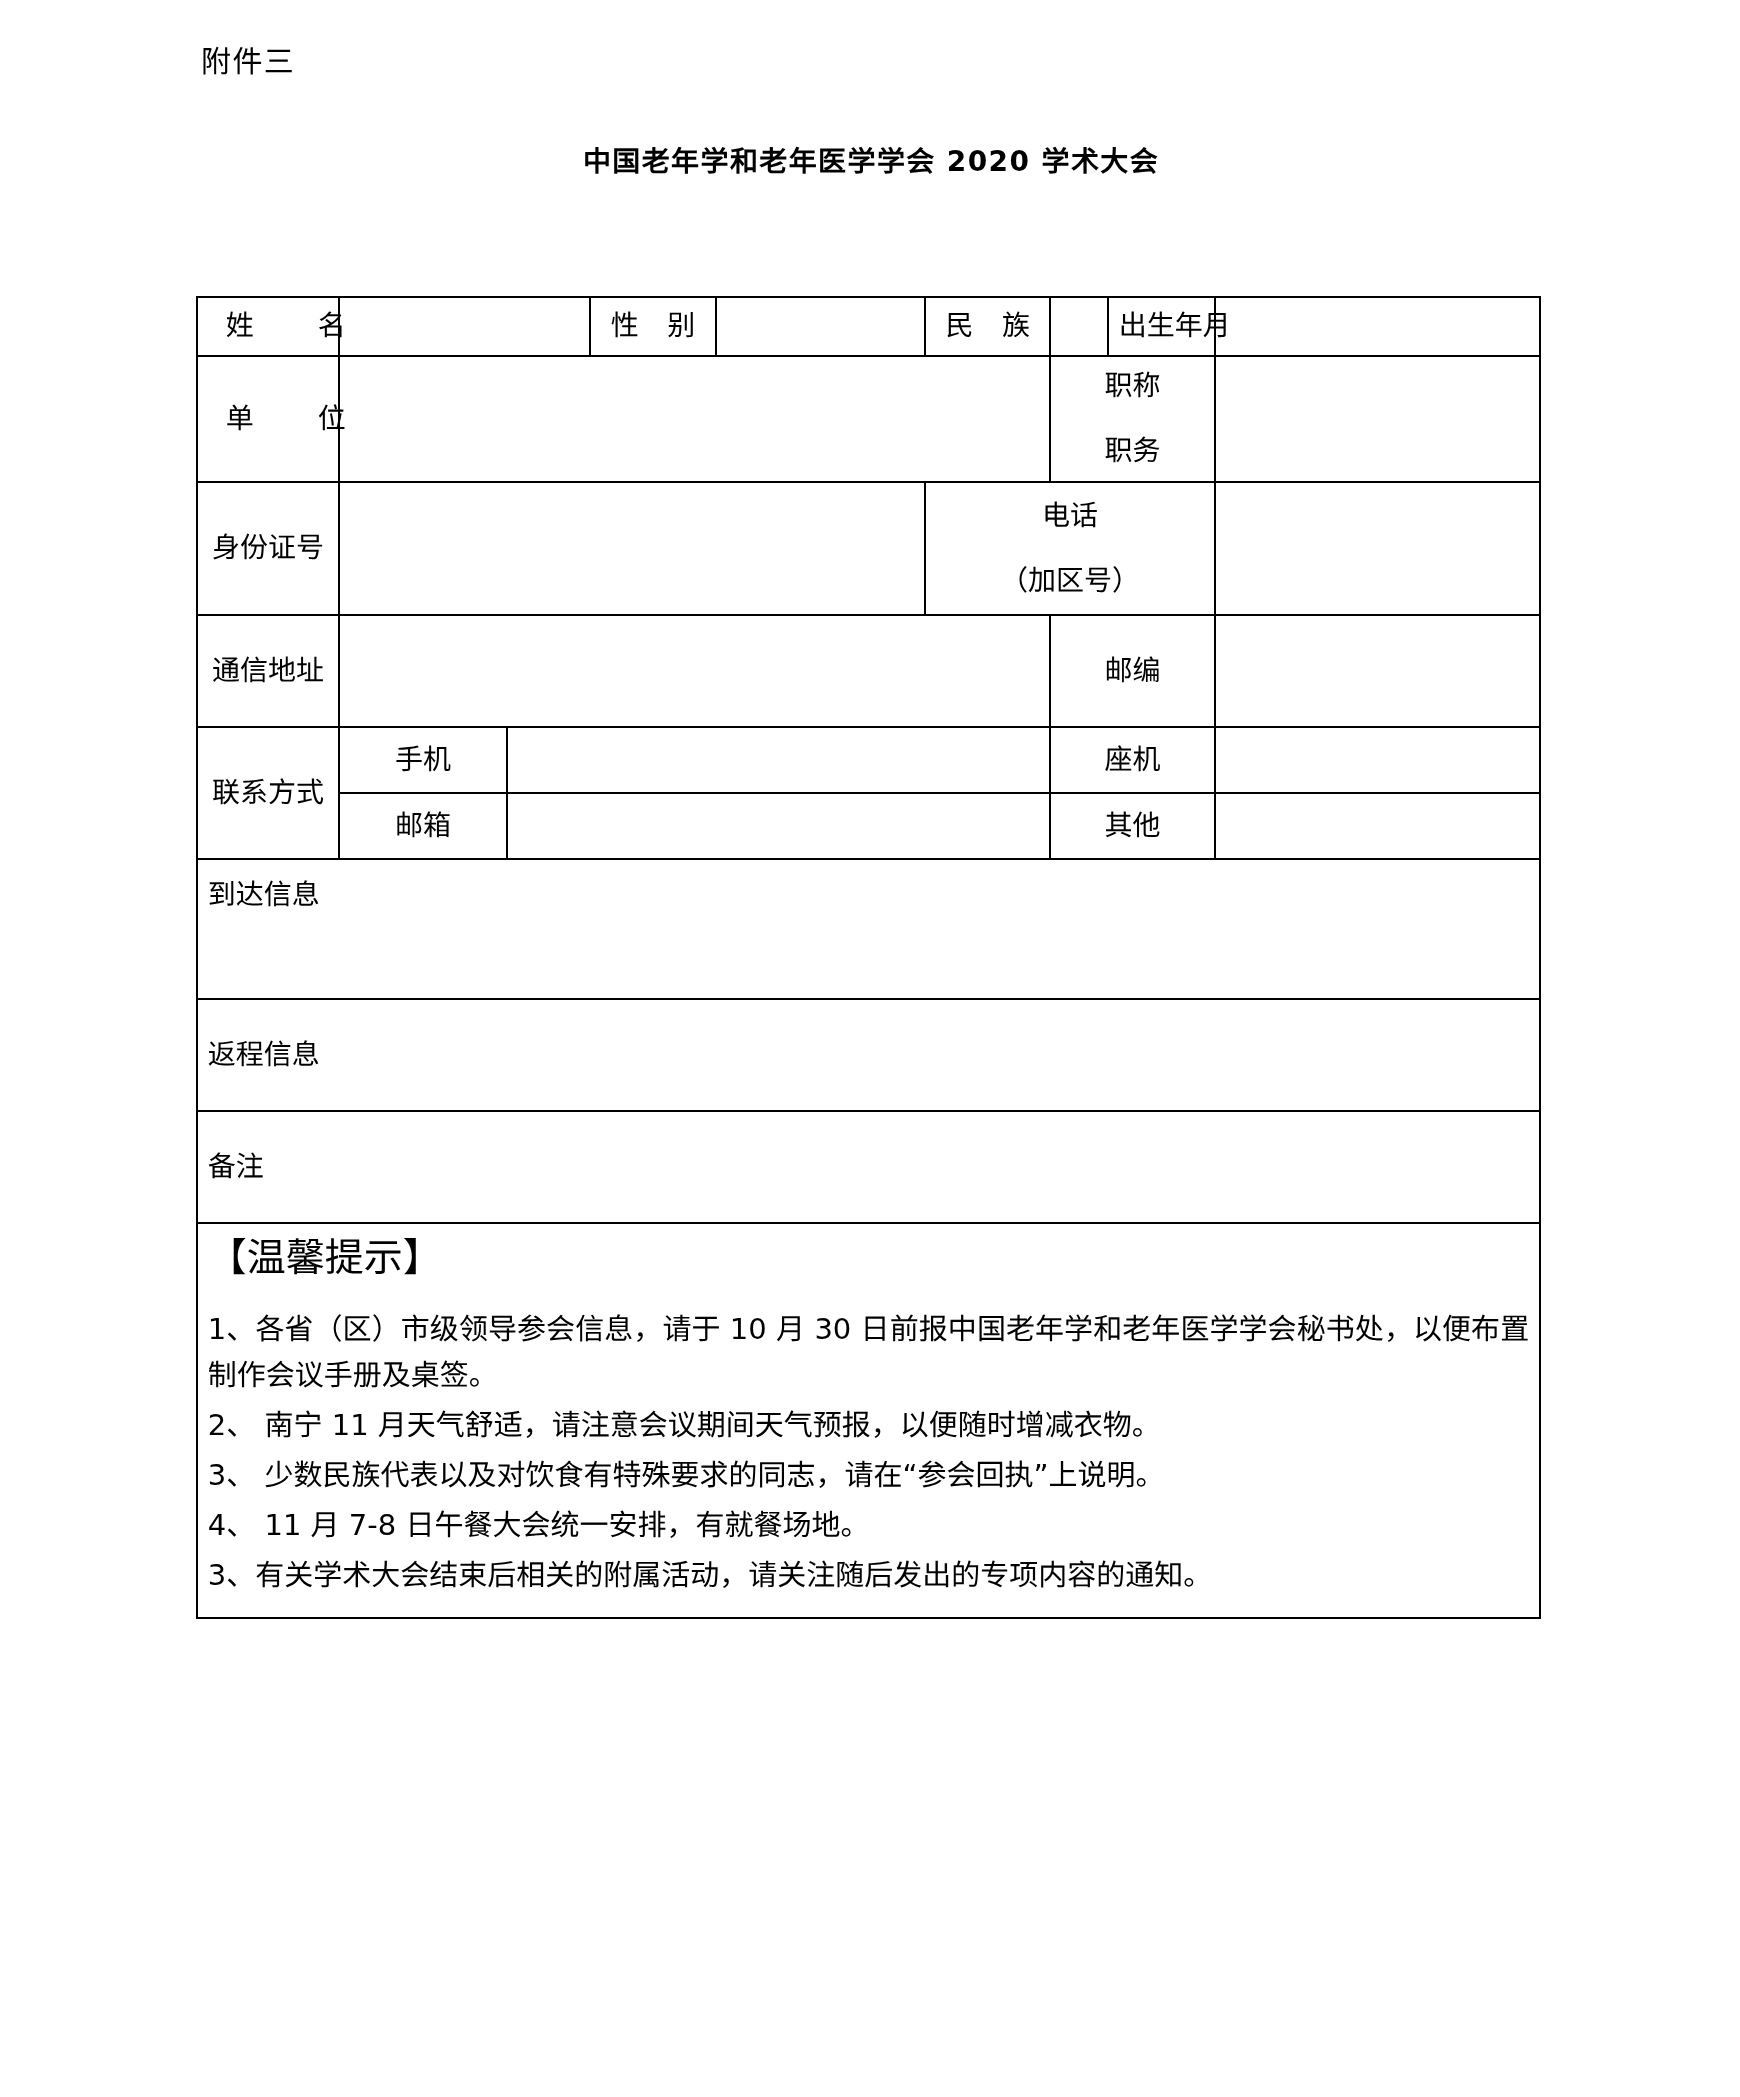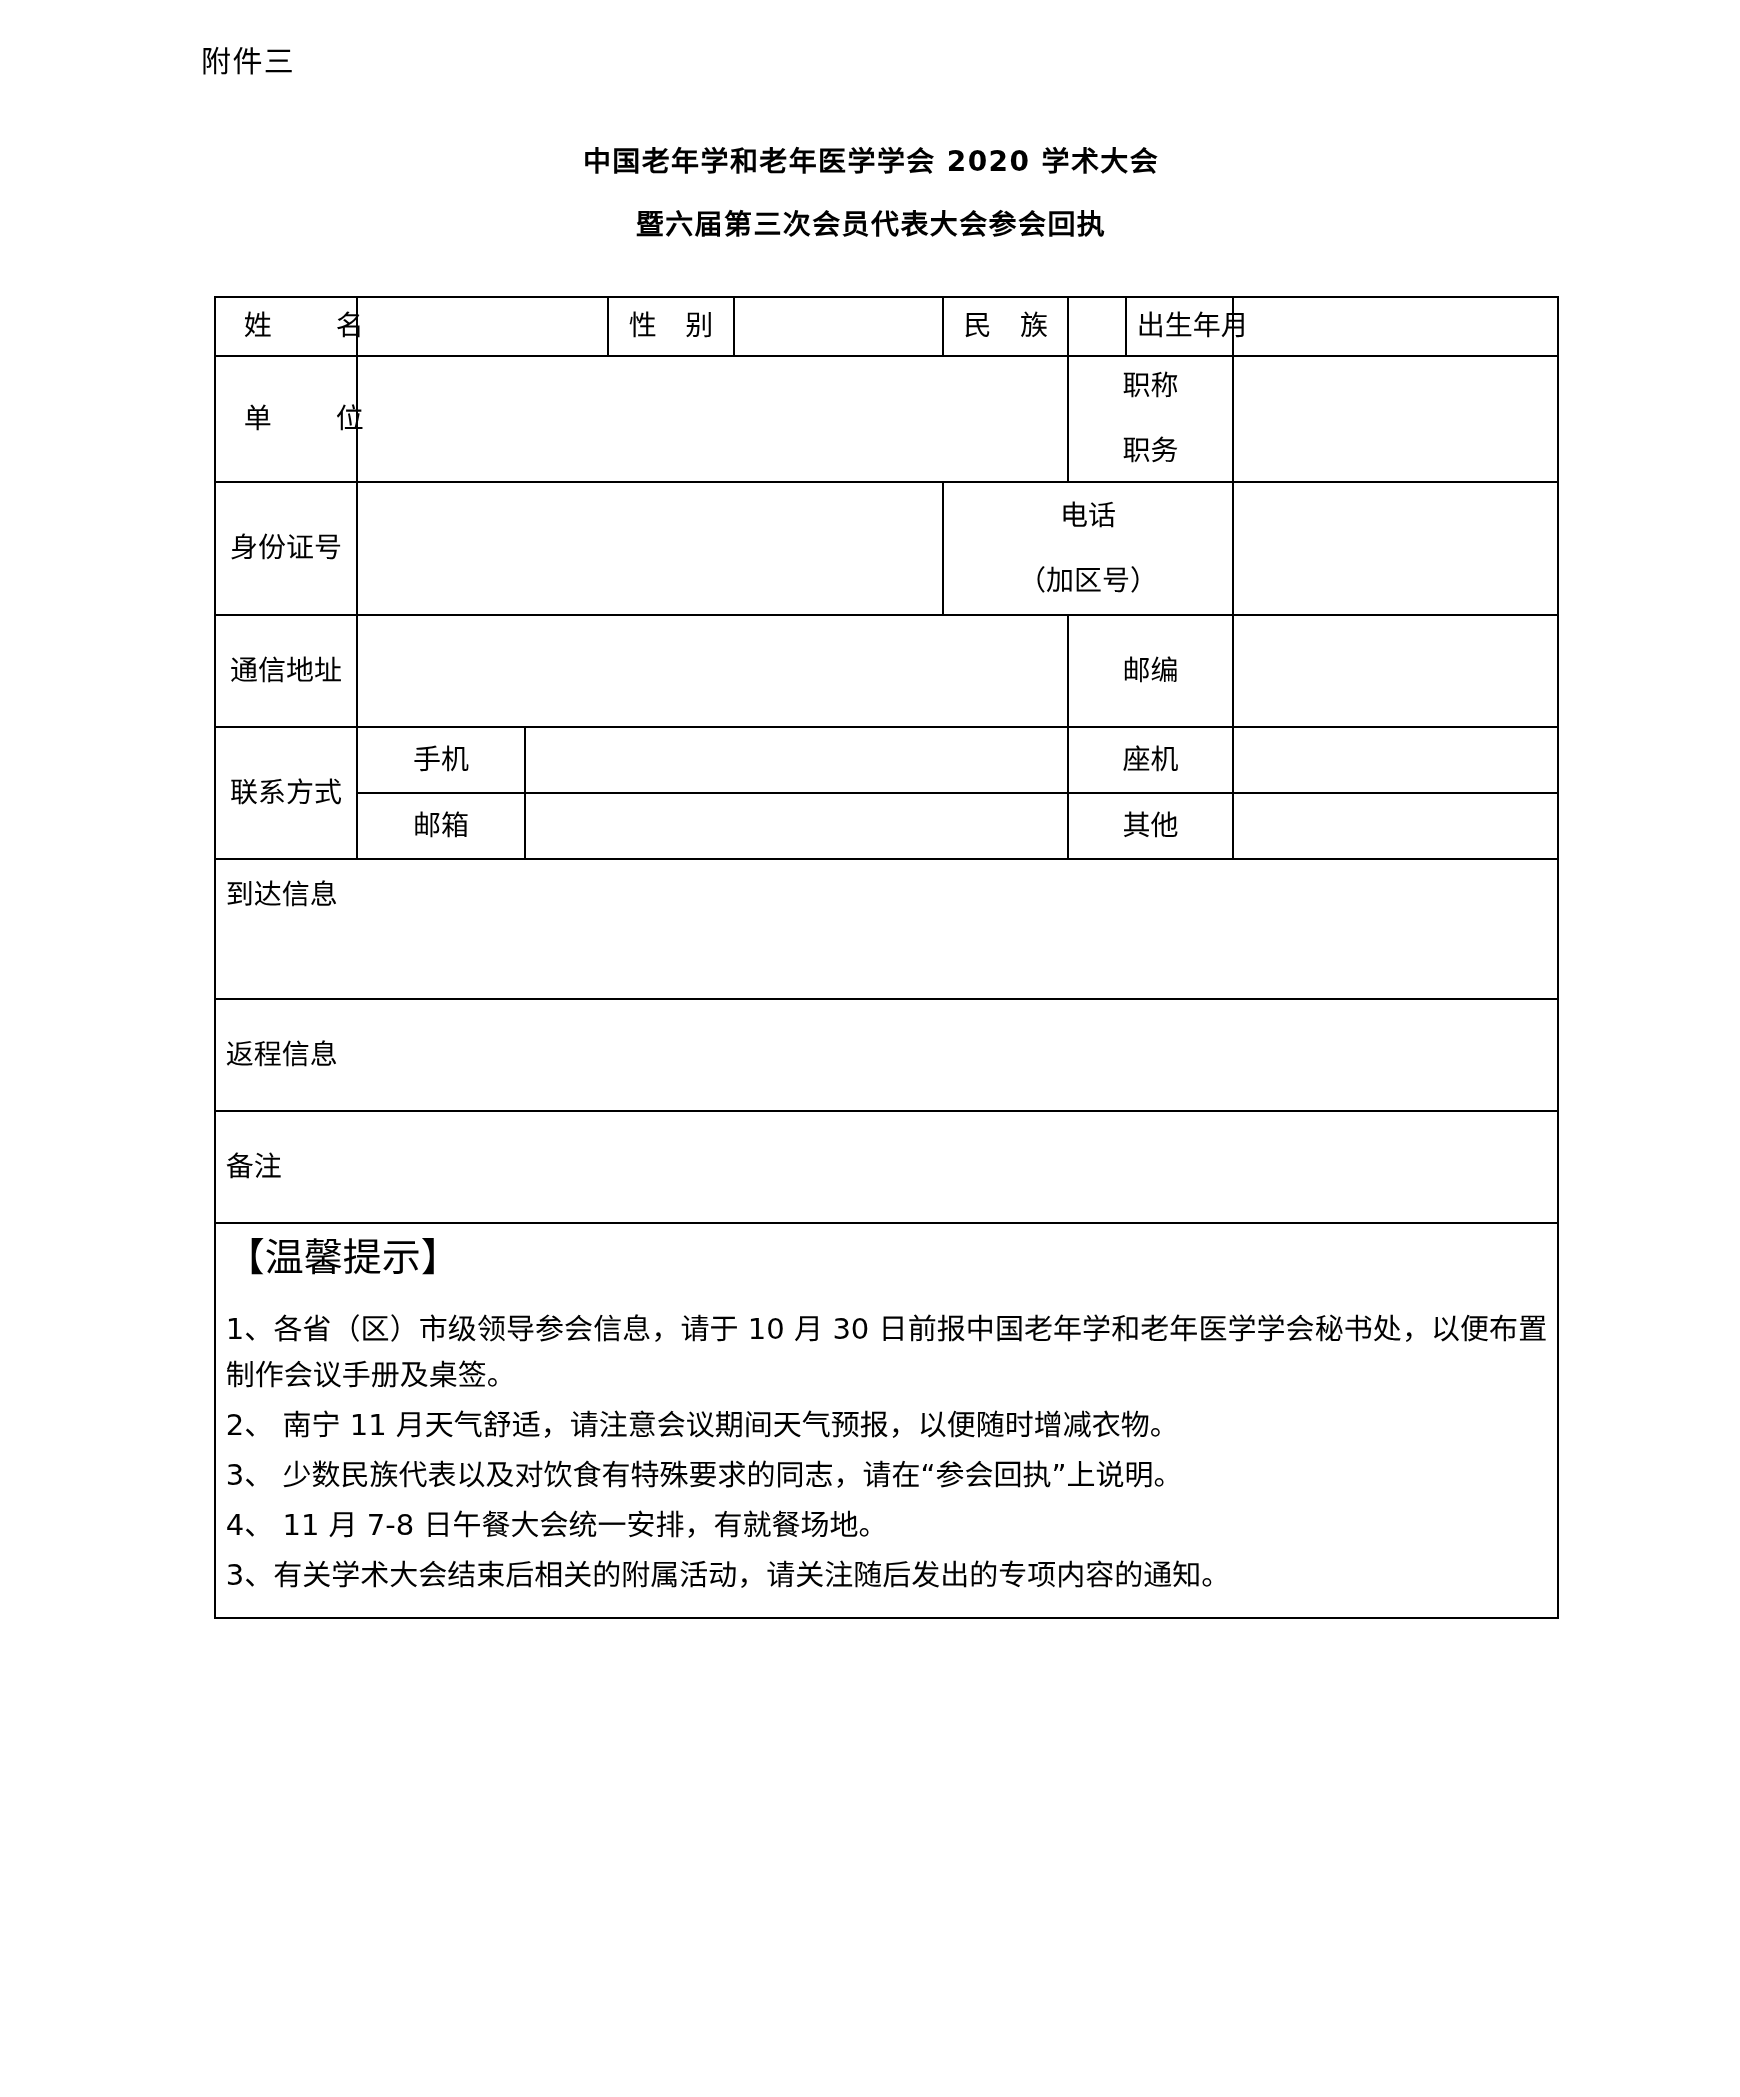--- a/index.html
+++ b/index.html
@@ -50,21 +50,21 @@
     font-weight: bold;
     font-size: 28px;
     line-height: 63px;
     letter-spacing: 1.4px;
     white-space: nowrap;
   }
 
   
   .form-table {
     position: absolute;
-    left: 214px;
+    left: 196px;
     top: 296px;
     width: 1344px;
     border-collapse: collapse;
     table-layout: fixed;
     font-family: "DejaVu Sans", "Liberation Sans", sans-serif;
   }
   .form-table td {
     border: 2.1px solid #000000;
     padding: 0 9.8px;
     font-size: 28px;
@@ -126,21 +126,20 @@
 </style>
 </head>
 <body>
 
 <div class="page">
 
   <div class="attachment-label">附件三</div>
 
   <div class="title-block">
     <div class="title-line">中国老年学和老年医学学会 2020 学术大会</div>
-    <div class="title-line">暨六届第三次会员代表大会参会回执</div>
   </div>
 
   <table class="form-table">
     <colgroup>
       <col style="width:142px">
       <col style="width:168px">
       <col style="width:83px">
       <col style="width:126px">
       <col style="width:83px">
       <col style="width:126px">

